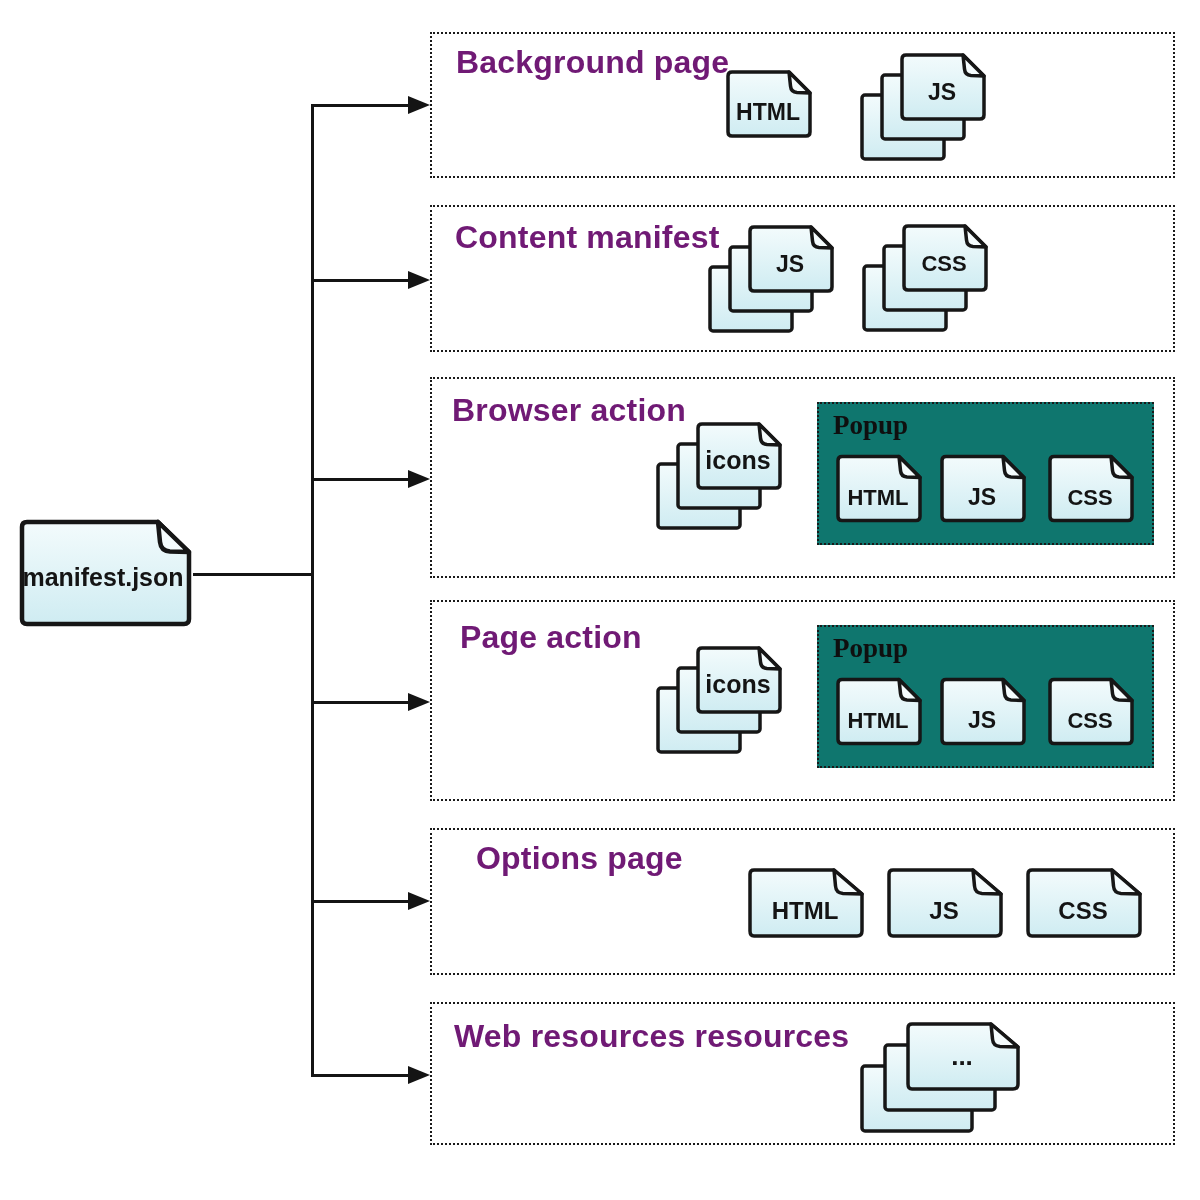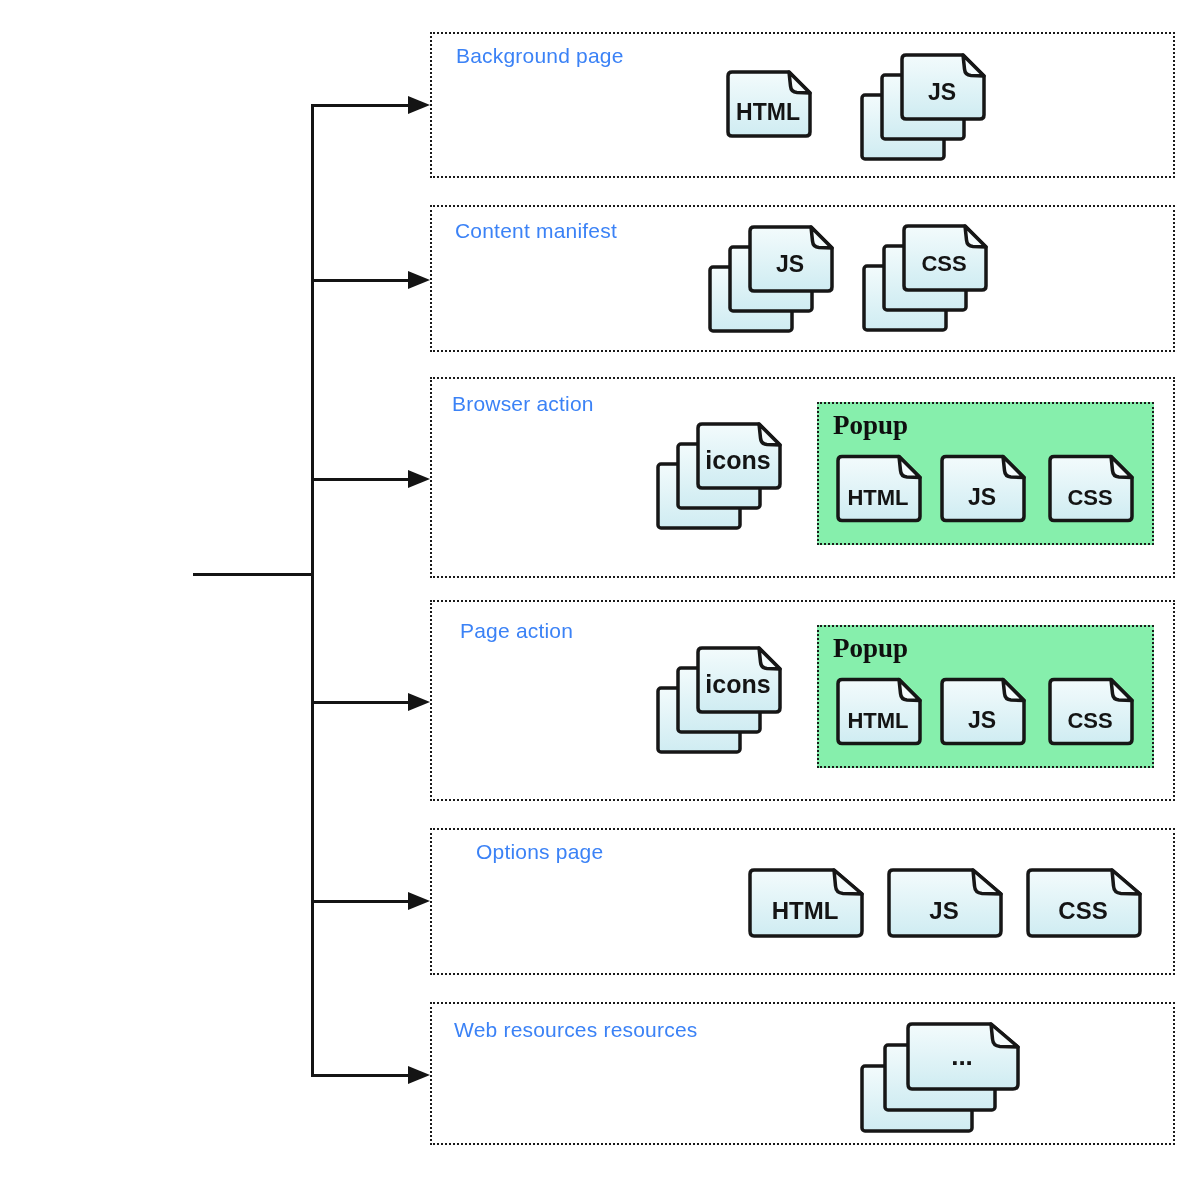--- a/index.html
+++ b/index.html
@@ -1,22 +1,22 @@
 <!DOCTYPE html>
 <html><head>
 <meta charset="utf-8">
 <style>
   html,body{margin:0;padding:0;background:#ffffff;}
   #canvas{
     position:relative;width:1200px;height:1200px;background:#ffffff;
     font-family:"Liberation Sans",sans-serif;overflow:hidden;
   }
   .dashed-box{position:absolute;border:2.5px dotted #1a1a1a;background:#ffffff;box-sizing:border-box;}
-  .box-title{position:absolute;font-size:21px;color:#3b82f6;white-space:nowrap;letter-spacing:.2px;}
-  .popup-panel{position:absolute;border:2.5px dotted #1a1a1a;box-sizing:border-box;background:#86efac;}
+  .box-title{position:absolute;font-size:32px;color:#701a75;white-space:nowrap;letter-spacing:.2px;font-weight:bold;}
+  .popup-panel{position:absolute;border:2.5px dotted #1a1a1a;box-sizing:border-box;background:#0f766e;}
   .popup-label{position:absolute;font-family:"Liberation Serif",serif;font-weight:bold;font-size:27px;color:#0f0f0f;}
   .line{position:absolute;background:#141414;}
   .arrowhead{position:absolute;width:0;height:0;
     border-top:9px solid transparent;border-bottom:9px solid transparent;border-left:22px solid #141414;}
   .icon{position:absolute;}
   svg{display:block;overflow:visible;}
   svg text{font-family:"Liberation Sans",sans-serif;font-weight:bold;fill:#141414;}
   .sheet{stroke:#161616;stroke-width:3.5;stroke-linejoin:round;}
   .sheet-big{stroke:#161616;stroke-width:4.5;stroke-linejoin:round;}
 </style>
@@ -27,20 +27,27 @@
 
   <svg width="0" height="0" aria-hidden="true">
     <defs>
       <linearGradient id="paperGrad" x1="0" y1="0" x2="0" y2="1">
         <stop offset="0" stop-color="#f3fbfc"></stop>
         <stop offset="1" stop-color="#cfecf2"></stop>
       </linearGradient>
     </defs>
   </svg>
 
+  <div class="icon" style="left:18px;top:518px;">
+    <svg width="175" height="110" viewBox="0 0 175 110">
+      <path class="sheet-big" fill="url(#paperGrad)" d="M9,4 H140 L171,34 V101 Q171,106 166,106 H9 Q4,106 4,101 V9 Q4,4 9,4 Z"></path>
+      <path class="sheet-big" fill="#f5fcfd" d="M140,4 L142,24 Q143,33 152,33.5 L171,34 Z"></path>
+      <text x="85" y="68" font-size="25" text-anchor="middle">manifest.json</text>
+    </svg>
+  </div>
 
   <div class="line" style="left:193px;top:573px;width:120px;height:3px;"></div>
   <div class="line" style="left:311px;top:104px;width:3px;height:972px;"></div>
 
   <div class="line" style="left:311px;top:104px;width:99px;height:3px;"></div>
   <div class="arrowhead" style="left:408px;top:96px;"></div>
 
   <div class="line" style="left:311px;top:279px;width:99px;height:3px;"></div>
   <div class="arrowhead" style="left:408px;top:271px;"></div>
 

